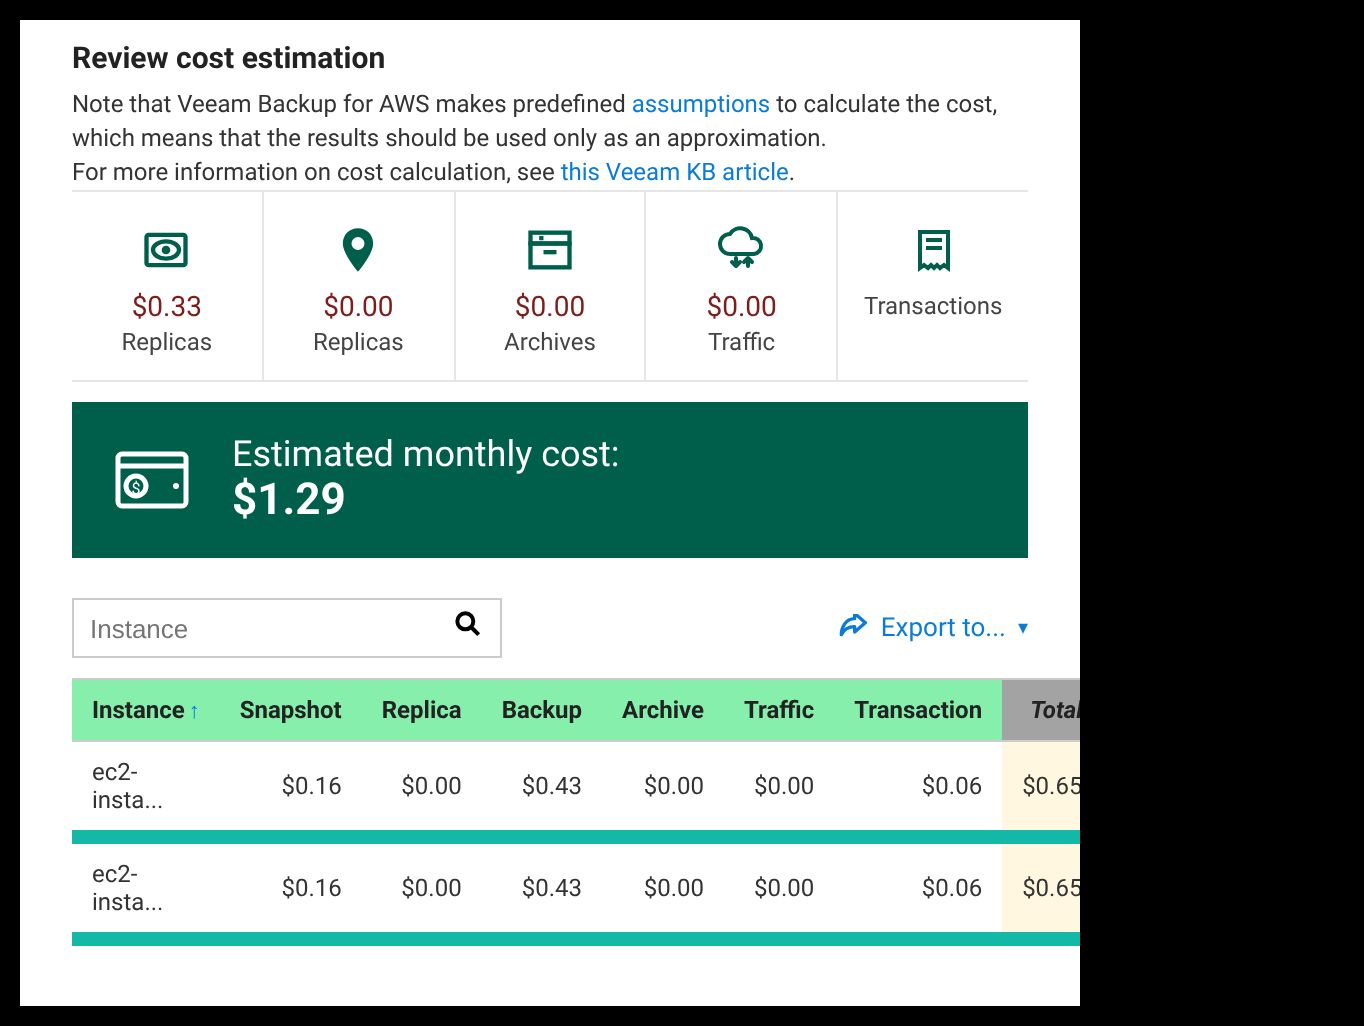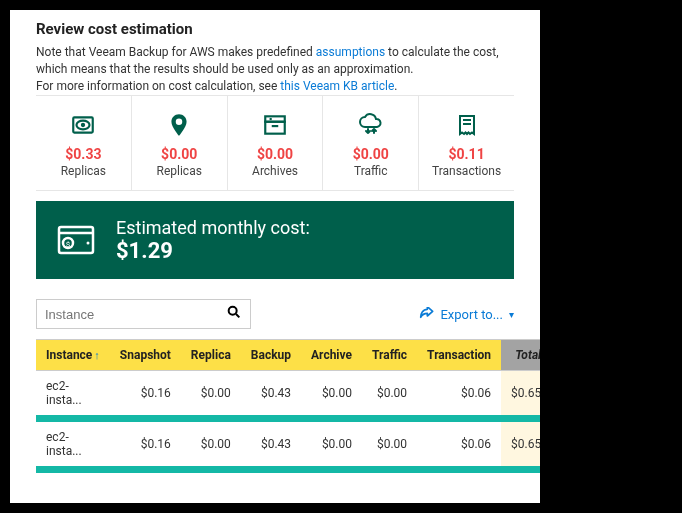--- a/index.html
+++ b/index.html
@@ -49,22 +49,22 @@
   .card-icon {
     color: #005f4b;
     margin-bottom: 6px;
     display: flex;
     justify-content: center;
     align-items: center;
     height: 30px;
   }
   .card-value {
     font-size: 14px;
-    font-weight: 700;
-    color: #ef4444;
+    font-weight: 400;
+    color: #7f1d1d;
     margin-bottom: 2px;
   }
   .card-label {
     font-size: 12px;
     color: #444;
   }
   .banner {
     background: #005f4b;
     color: #fff;
     display: flex;
@@ -125,21 +125,21 @@
     border-collapse: collapse;
     font-size: 12px;
   }
   thead th {
     text-align: right;
     font-weight: 700;
     color: #222;
     padding: 8px 10px;
     border-top: 1px solid #ccc;
     border-bottom: 1px solid #ccc;
-    background: #fde047;
+    background: #86efac;
   }
   thead th:first-child { text-align: left; }
   thead th.total-col { background: #a3a3a3; font-style: italic; }
   tbody td {
     text-align: right;
     padding: 8px 10px;
     border-bottom: 7px solid #14b8a6;
     color: #333;
   }
   tbody td:first-child { text-align: left; }
@@ -206,21 +206,20 @@
       <div class="card-label">Traffic</div>
     </div>
     <div class="card">
       <div class="card-icon">
         <svg width="24" height="26" viewBox="0 0 24 24" fill="none" stroke="currentColor" stroke-width="2">
             <path d="M5 3h14v18l-2-1.5-2 1.5-1.5-1.5L12 21l-1.5-1.5L9 21l-2-1.5L5 21V3z"></path>
             <line x1="8" y1="7" x2="16" y2="7"></line>
             <line x1="8" y1="11" x2="16" y2="11"></line>
           </svg>
       </div>
-      <div class="card-value">$0.11</div>
       <div class="card-label">Transactions</div>
     </div>
   </div>
 
   <div class="banner">
     <div class="banner-icon">
       <svg width="42" height="38" viewBox="0 0 42 38" fill="none" stroke="#fff" stroke-width="2.5">
         <rect x="3" y="8" width="34" height="26" rx="2"></rect>
         <path d="M3 14h34"></path>
         <circle cx="12" cy="24" r="5"></circle>

